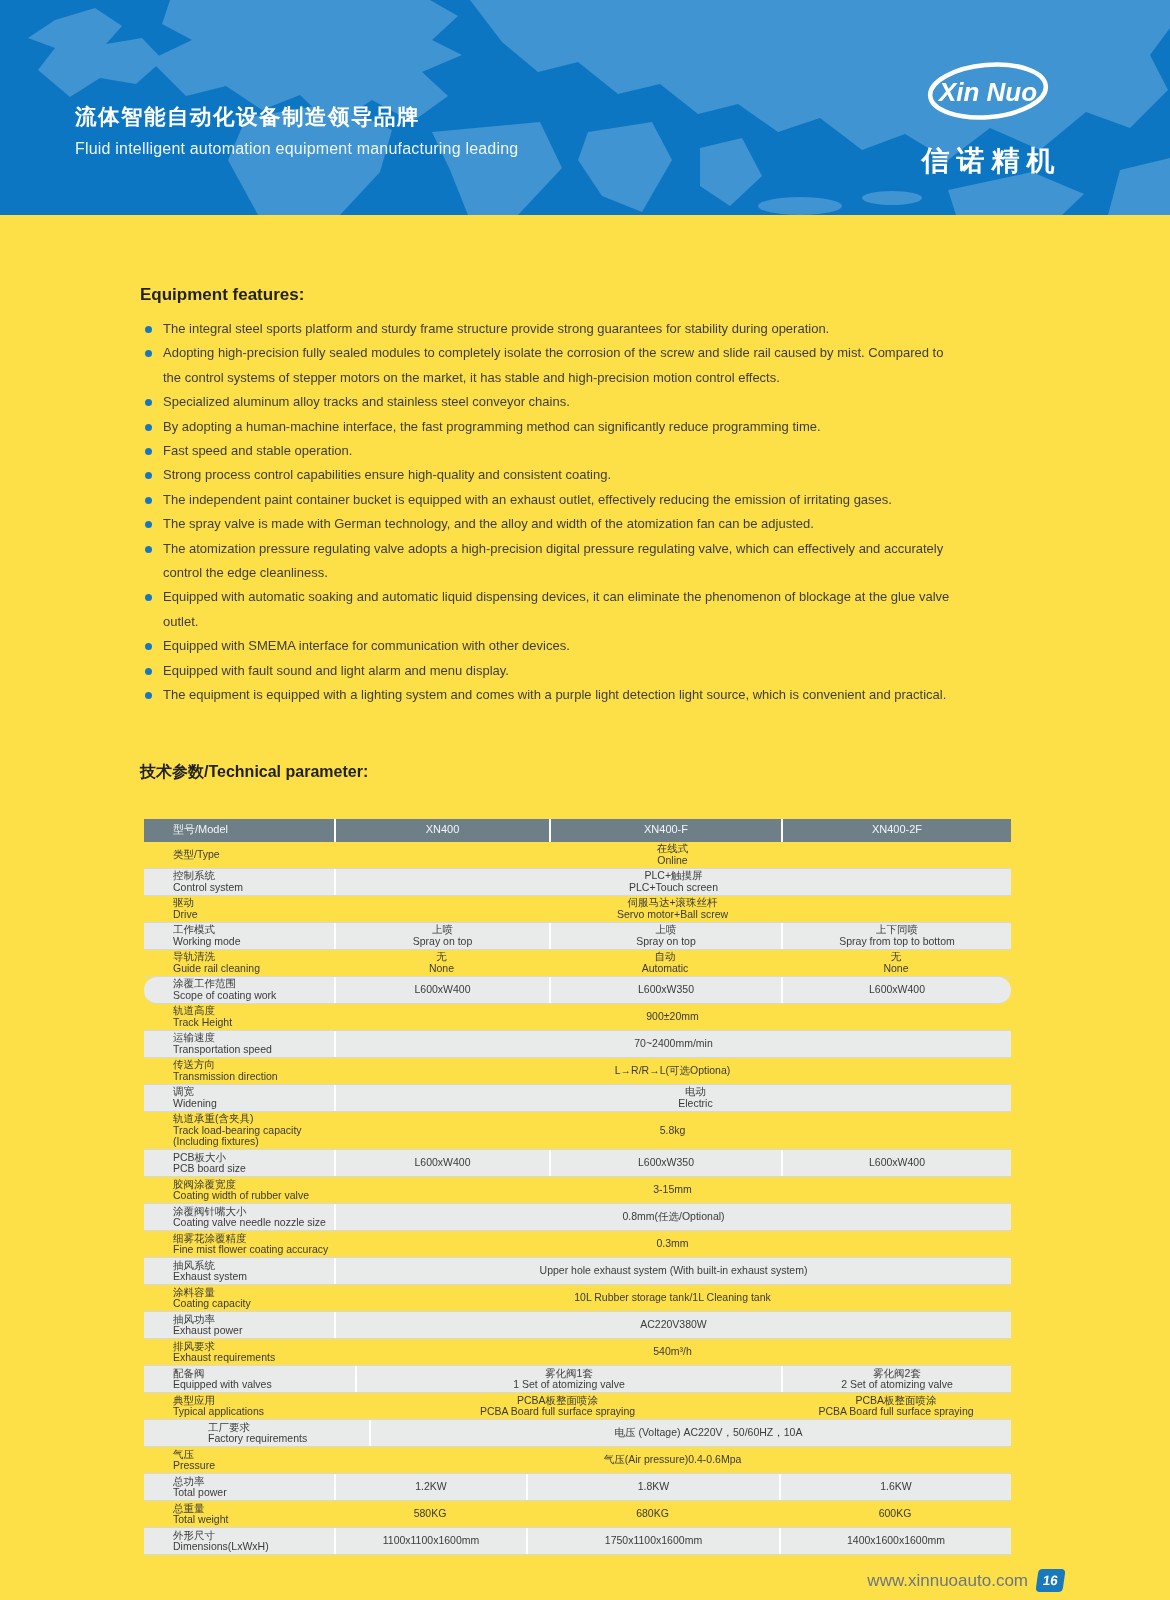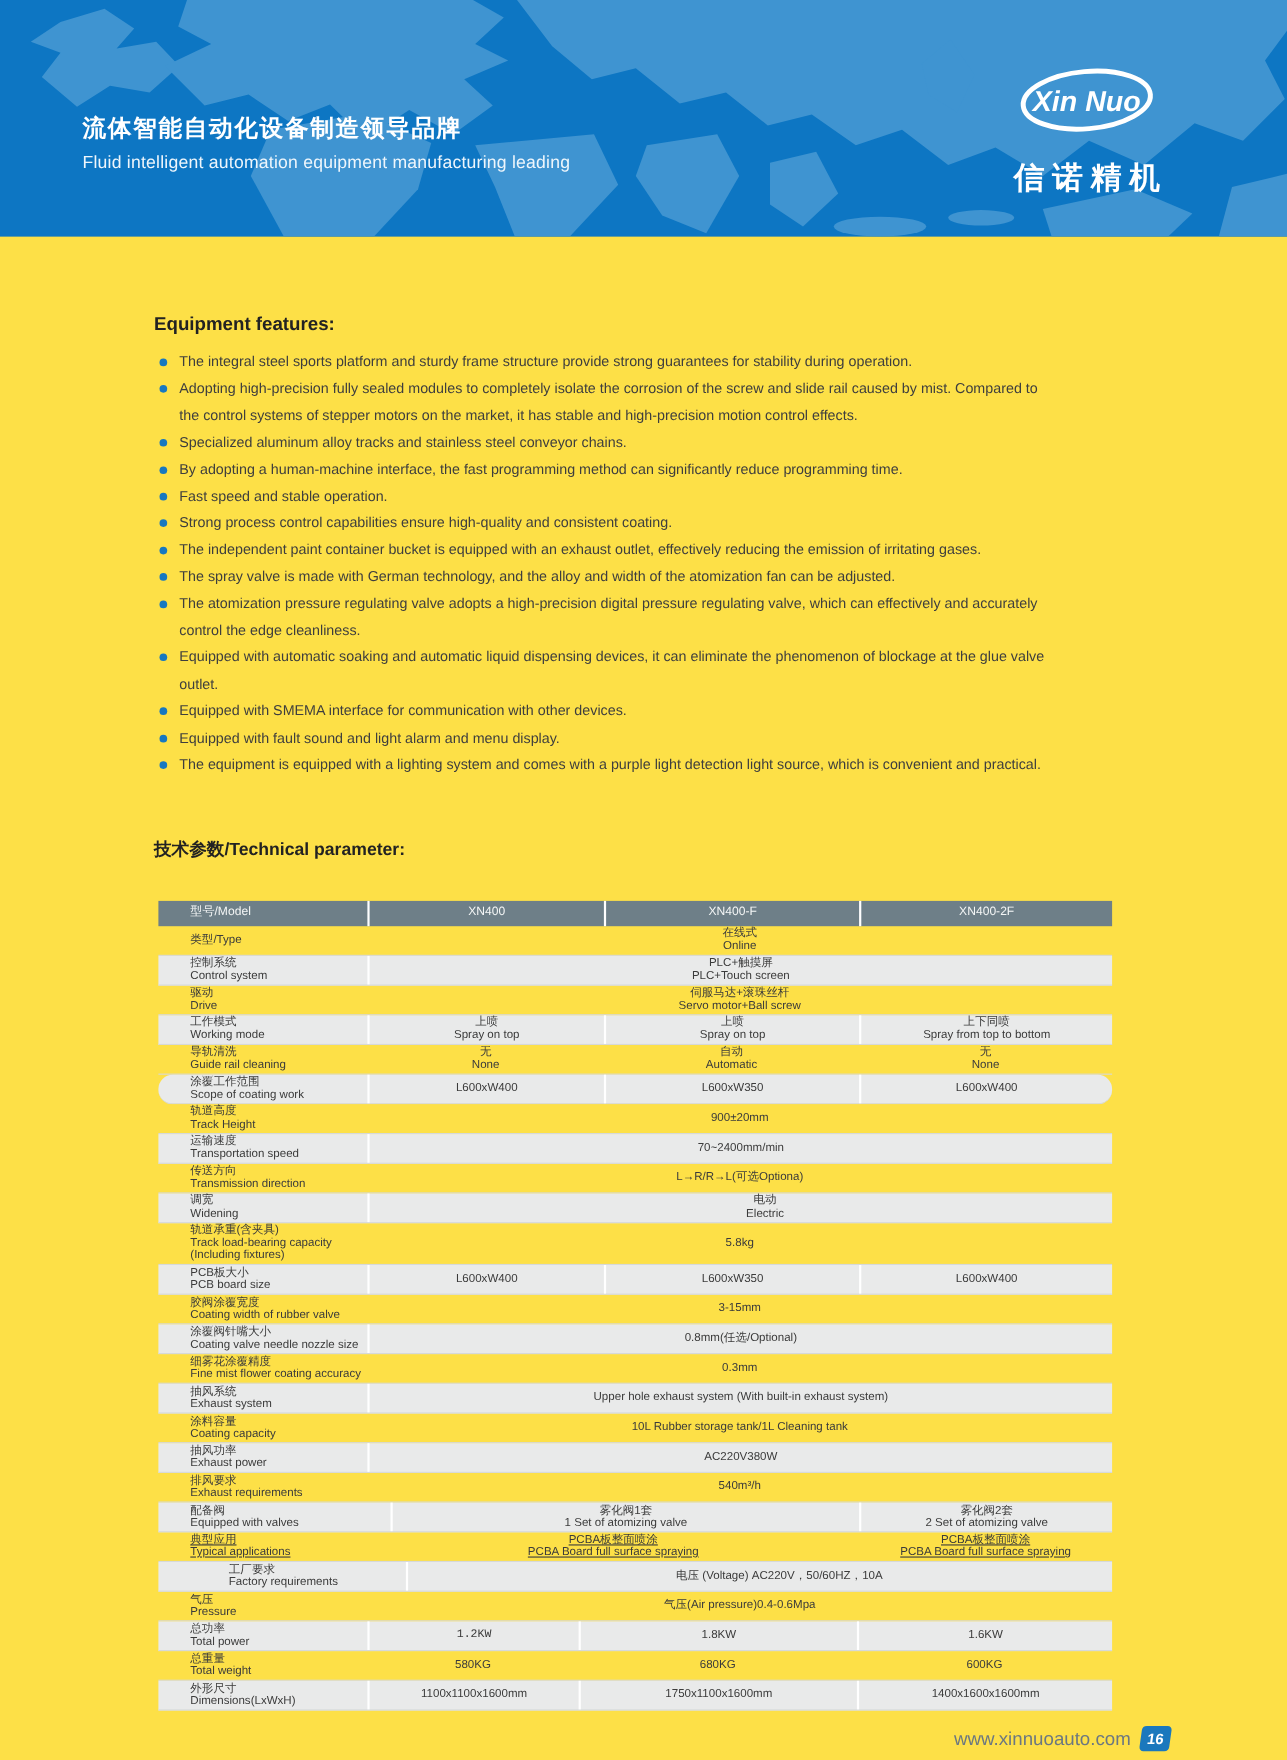--- a/index.html
+++ b/index.html
@@ -358,21 +358,21 @@
           </div>
           <div class="t-cell t-val" style="grid-column: span 2; margin-left: 21px;">
             <div>雾化阀1套</div>
             <div>1 Set of atomizing valve</div>
           </div>
           <div class="t-cell t-val" style="grid-column: span 1;">
             <div>雾化阀2套</div>
             <div>2 Set of atomizing valve</div>
           </div>
         </div>
-        <div class="t-row" style="grid-template-columns: 190px 215px 232px 230px; text-decoration: underline;">
+        <div class="t-row" style="grid-template-columns: 190px 215px 232px 230px;">
           <div class="t-cell t-label">
             <div>典型应用</div>
             <div>Typical applications</div>
           </div>
           <div class="t-cell t-val" style="grid-column: span 2;">
             <div>PCBA板整面喷涂</div>
             <div>PCBA Board full surface spraying</div>
           </div>
           <div class="t-cell t-val" style="grid-column: span 1;">
             <div>PCBA板整面喷涂</div>
@@ -395,21 +395,21 @@
           </div>
           <div class="t-cell t-val" style="grid-column: span 3;">
             <div>气压(Air pressure)0.4-0.6Mpa</div>
           </div>
         </div>
         <div class="t-row shade" style="grid-template-columns: 190px 192px 253px 232px;">
           <div class="t-cell t-label">
             <div>总功率</div>
             <div>Total power</div>
           </div>
-          <div class="t-cell t-val" style="grid-column: span 1; font-family: Liberation Mono, monospace;">
+          <div class="t-cell t-val" style="grid-column: span 1;">
             <div>1.2KW</div>
           </div>
           <div class="t-cell t-val" style="grid-column: span 1;">
             <div>1.8KW</div>
           </div>
           <div class="t-cell t-val" style="grid-column: span 1;">
             <div>1.6KW</div>
           </div>
         </div>
         <div class="t-row" style="grid-template-columns: 190px 192px 253px 232px;">

